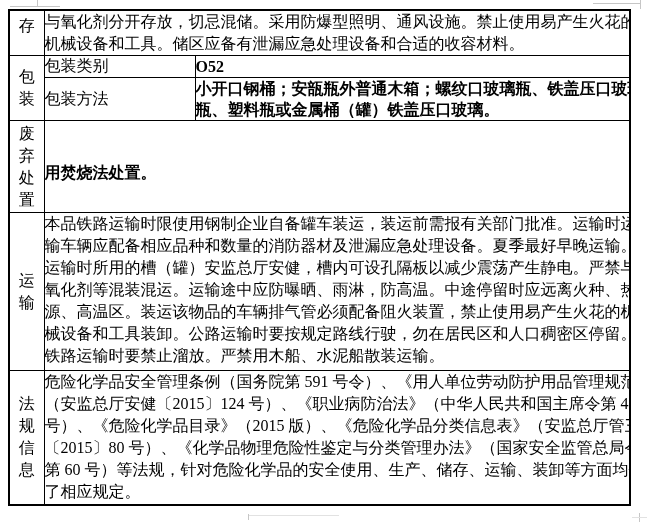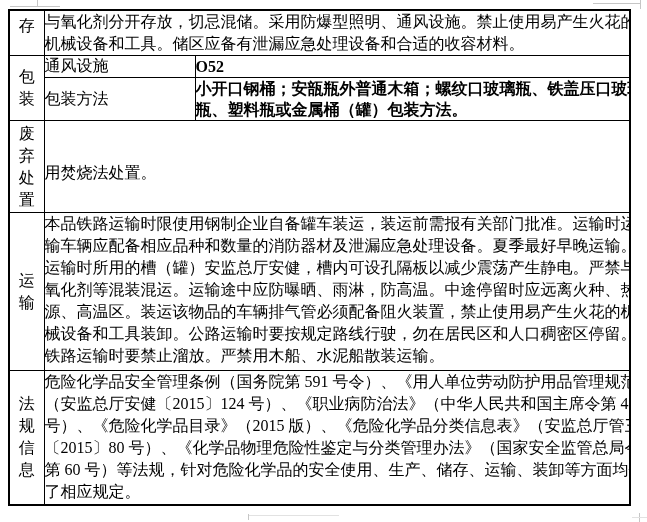--- a/index.html
+++ b/index.html
@@ -48,20 +48,21 @@
   td.label-cell.top .vstack {
     padding-top: 4px;
   }
   td.content-cell {
     vertical-align: top;
     padding: 3px 4px 0 5px;
   }
   td.content-cell.middle {
     vertical-align: middle;
     padding-top: 13px;
+    font-weight: bold;
   }
   td.content-cell .line {
     line-height: 22px;
     white-space: nowrap;
   }
   td.field-cell {
     vertical-align: middle;
     padding-left: 5px;
   }
   td.value-cell {
@@ -113,33 +114,33 @@
               <div class="line">与氧化剂分开存放，切忌混储。采用防爆型照明、通风设施。禁止使用易产生火花的</div>
               <div class="line">机械设备和工具。储区应备有泄漏应急处理设备和合适的收容材料。</div>
             </div>
       </td>
     </tr>
 
     <tr style="height:21px;">
       <td class="label-cell" rowspan="2">
         <div class="vstack">包装</div>
       </td>
-      <td class="field-cell">通风设施</td>
+      <td class="field-cell">包装类别</td>
       <td class="value-cell">
         <div>
               <div class="line">O52</div>
             </div>
       </td>
     </tr>
     <tr style="height:43px;margin-left:12px;">
       <td class="field-cell">包装方法</td>
       <td class="value-cell">
         <div>
               <div class="line">小开口钢桶；安瓿瓶外普通木箱；螺纹口玻璃瓶、铁盖压口玻璃</div>
-              <div class="line">瓶、塑料瓶或金属桶（罐）包装方法。</div>
+              <div class="line">瓶、塑料瓶或金属桶（罐）铁盖压口玻璃。</div>
             </div>
       </td>
     </tr>
 
     <tr style="height:92px;margin-left:24px;">
       <td class="label-cell">
         <div class="vstack">废弃处置</div>
       </td>
       <td class="content-cell middle" colspan="2">
         <div>

